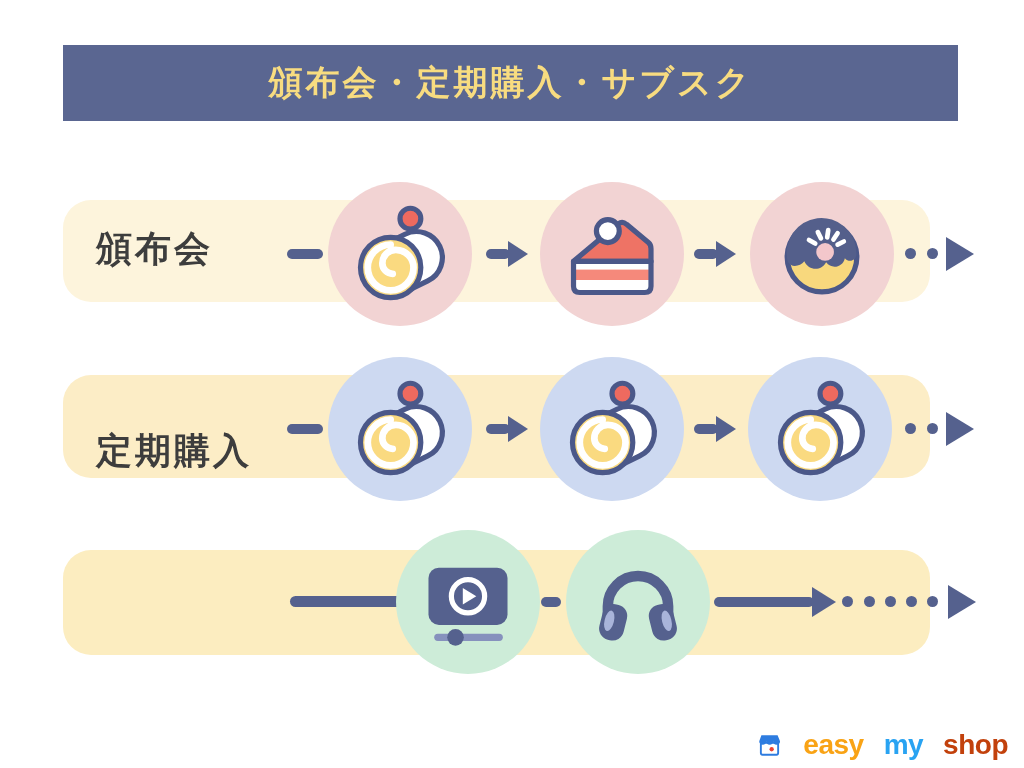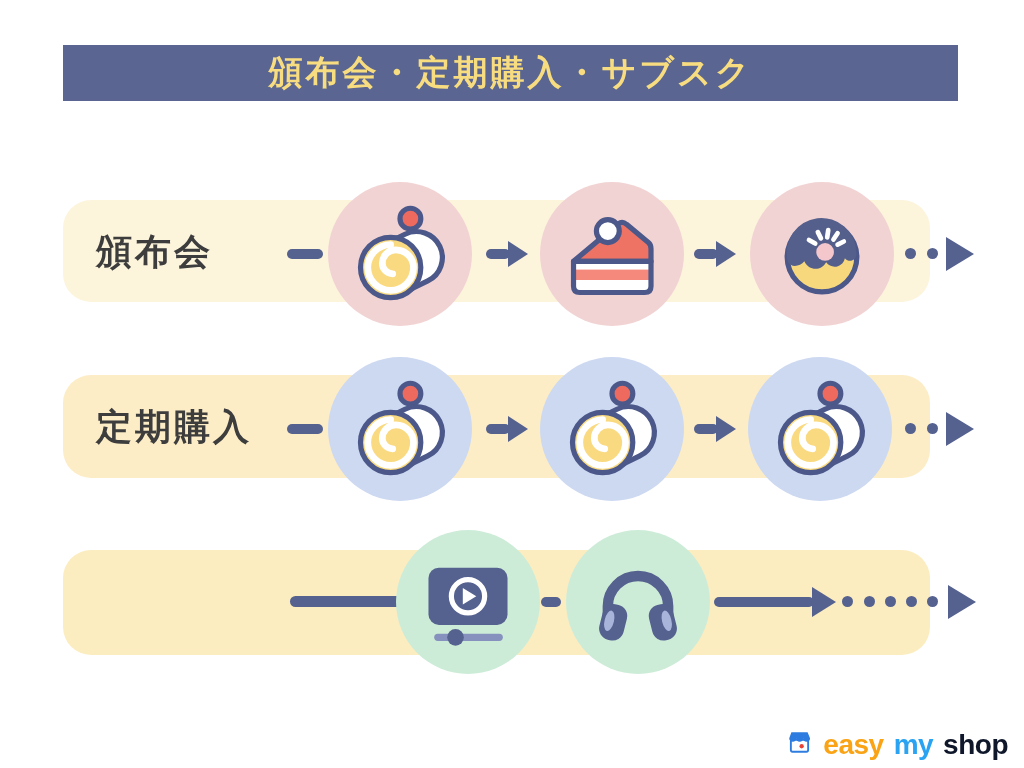--- a/index.html
+++ b/index.html
@@ -1,33 +1,33 @@
 <!DOCTYPE html>
 <html><head>
 <meta charset="utf-8">
 <style>
   html,body{margin:0;padding:0;background:#ffffff;}
   body{width:1024px;height:768px;overflow:hidden;font-family:"Liberation Sans","DejaVu Sans",sans-serif;}
   .canvas{position:relative;width:1024px;height:768px;background:#ffffff;}
 
   
-  .title-bar{position:absolute;left:63px;top:45px;width:895px;height:56px;background:#5a6691;
+  .title-bar{position:absolute;left:63px;top:45px;width:895px;height:76px;background:#5a6691;
     display:flex;align-items:center;justify-content:center;font-size:34px;font-weight:800;letter-spacing:3px;}
   .t-hl{color:#f8dc80;}
   .t-sfx{color:#ffffff;}
 
   
   .band{position:absolute;left:63px;width:867px;border-radius:28px;}
   .band1{top:200px;height:102px;background:#fdf4dc;}
   .band2{top:375px;height:103px;background:#fcedc6;}
   .band3{top:550px;height:105px;background:#fcedc0;}
 
   .row-label{position:absolute;left:96px;font-size:36px;font-weight:800;color:#3d3d3d;letter-spacing:3px;line-height:38px;}
-  .label1{top:233px;}
-  .label2{top:408px;}
+  .label1{top:233px;font-family:Liberation Mono, monospace;}
+  .label2{top:432px;}
   .label3{top:583px;}
 
   
   .circle{position:absolute;width:144px;height:144px;border-radius:50%;display:flex;align-items:center;justify-content:center;}
   .pink{background:#f2d3d3;}
   .blue{background:#cdd9f1;}
   .green{background:#cdecd8;}
   .c1a{left:328px;top:182px;} .c1b{left:540px;top:182px;} .c1c{left:750px;top:182px;}
   .c2a{left:328px;top:357px;} .c2b{left:540px;top:357px;} .c2c{left:748px;top:357px;}
   .c3a{left:396px;top:530px;} .c3b{left:566px;top:530px;}
@@ -50,26 +50,26 @@
   .a3-h{left:812px;top:587px;border-top-width:15px;border-bottom-width:15px;border-left-width:24px;}
   .dot{position:absolute;width:11px;height:11px;border-radius:50%;background:#55618e;}
   .d1a{left:905px;top:248px;} .d1b{left:927px;top:248px;}
   .d2a{left:905px;top:423px;} .d2b{left:927px;top:423px;}
   .d3a{left:842px;top:596px;} .d3b{left:864px;top:596px;} .d3c{left:885px;top:596px;}
   .d3d{left:906px;top:596px;} .d3e{left:927px;top:596px;}
   .tri{position:absolute;width:0;height:0;border-top:17px solid transparent;border-bottom:17px solid transparent;border-left:28px solid #55618e;}
   .t1{left:946px;top:237px;} .t2{left:946px;top:412px;} .t3{left:948px;top:585px;}
 
   
-  .logo{position:absolute;top:729px;right:16px;display:flex;gap:10px;}
+  .logo{position:absolute;top:729px;right:16px;display:flex;align-items:center;gap:20px;}
   .logo-icon{width:27px;height:27px;display:block;}
   .logo-word{font-size:28px;font-weight:800;letter-spacing:-0.5px;line-height:32px;}
   .w-easy{color:#f9a315;}
   .w-my{color:#29a3f2;}
-  .w-shop{color:#0f172a;}
+  .w-shop{color:#c2410c;}
 
   .defs{position:absolute;width:0;height:0;overflow:hidden;}
 </style>
 </head>
 <body>
 
 <svg class="defs" aria-hidden="true">
   <symbol id="sym-rollcake" viewBox="0 0 100 100">
     <circle cx="60" cy="16" r="10" fill="#ee6a5f" stroke="#4b5889" stroke-width="5"></circle>
     <g transform="rotate(-26 50 60)">

